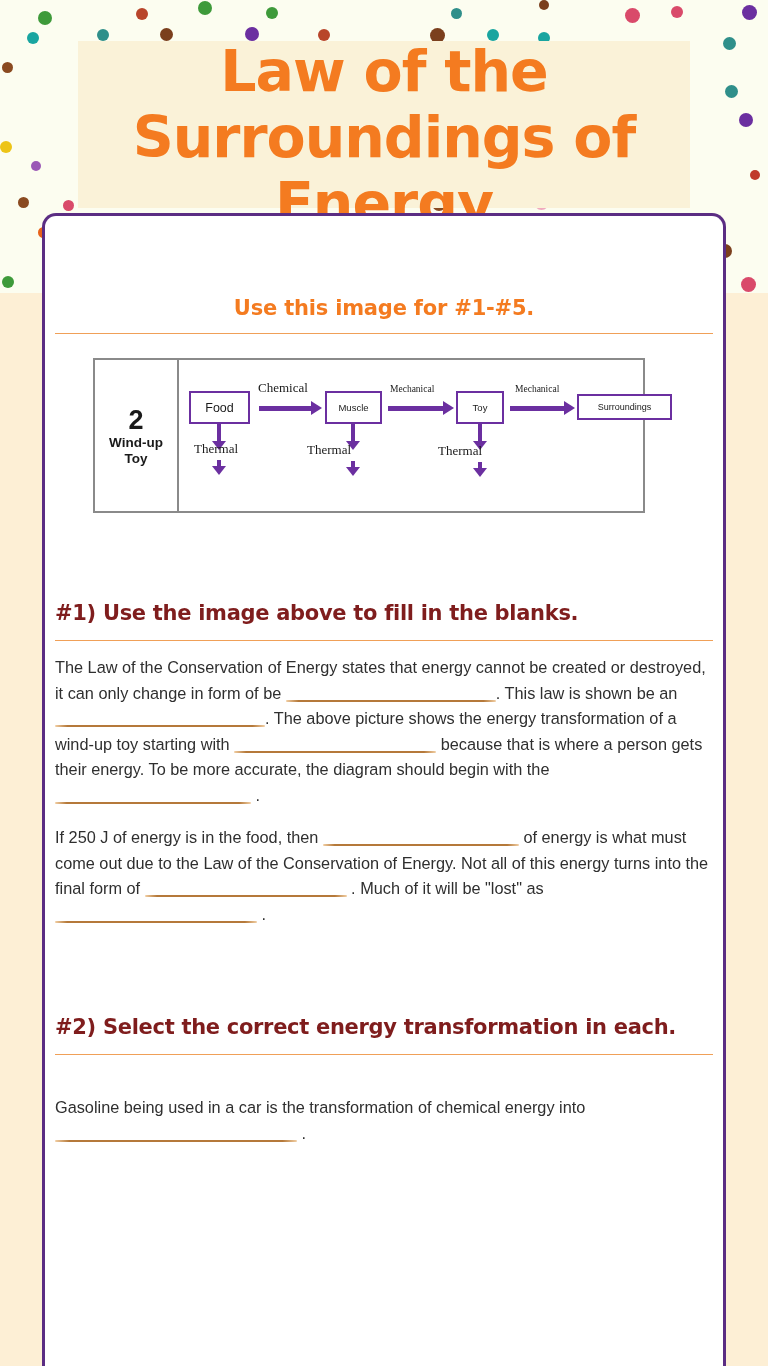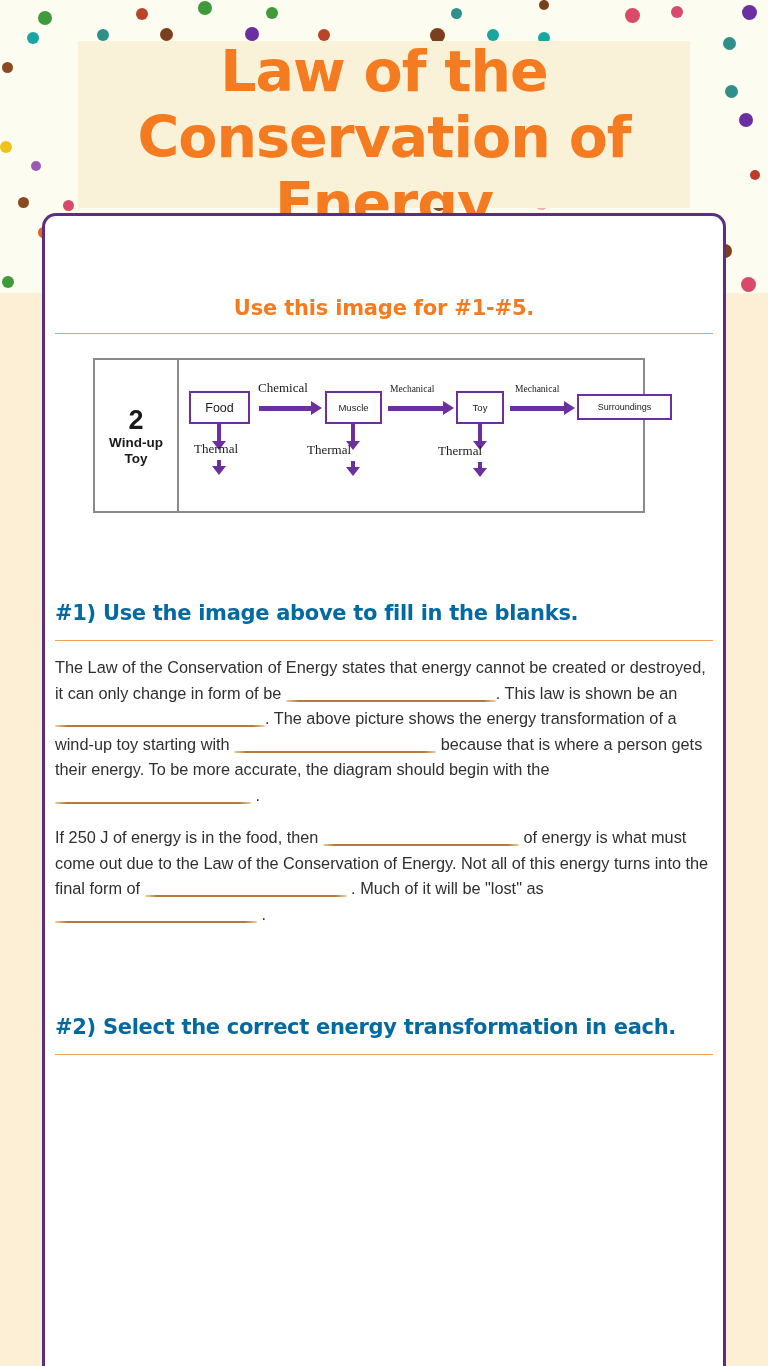--- a/index.html
+++ b/index.html
@@ -90,21 +90,21 @@
     margin-top: 13px;
     height: 1px;
     background: #f0a058;
     border: 0;
   }
 
   .q-heading {
     font-family: "DejaVu Sans", sans-serif;
     font-weight: 700;
     font-size: 21px;
-    color: #0369a1;
+    color: #7f1d1d;
     line-height: 28px;
     letter-spacing: -0.3px;
   }
 
   
   .diagram-wrap {
     margin-top: 24px;
     margin-left: 38px;
     width: 552px;
     height: 155px;
@@ -302,21 +302,21 @@
     <div class="confetti-dot" style="width: 11px; height: 11px; left: 150px; top: 273px; background: rgb(123, 63, 29);"></div>
     <div class="confetti-dot" style="width: 13px; height: 13px; left: 282px; top: 278px; background: rgb(217, 74, 106);"></div>
     <div class="confetti-dot" style="width: 12px; height: 12px; left: 310px; top: 270px; background: rgb(138, 74, 32);"></div>
     <div class="confetti-dot" style="width: 11px; height: 11px; left: 401px; top: 277px; background: rgb(47, 143, 138);"></div>
     <div class="confetti-dot" style="width: 10px; height: 10px; left: 479px; top: 273px; background: rgb(47, 143, 138);"></div>
     <div class="confetti-dot" style="width: 11px; height: 11px; left: 533px; top: 269px; background: rgb(217, 74, 106);"></div>
     <div class="confetti-dot" style="width: 15px; height: 15px; left: 741px; top: 277px; background: rgb(217, 74, 106);"></div>
   </div>
 
 <div class="title-banner"></div>
-<div class="title-text">Law of the Conservation of Energy</div>
+<div class="title-text">Law of the Surroundings of Energy</div>
 
 <div class="worksheet-card">
   <div class="card-inner">
 
     <div class="image-note">Use this image for #1-#5.</div>
     <div class="hr-orange"></div>
 
     <div class="diagram-wrap">
       <div class="diagram-left">
         <div class="diagram-num">2</div>
@@ -366,17 +366,18 @@
     <div style="height:14px"></div>
     <div class="para">The Law of the Conservation of Energy states that energy cannot be created or destroyed, it can only change in form of be <span class="blank" style="width: 210px;"></span>. This law is shown be an <span class="blank" style="width: 210px;"></span>. The above picture shows the energy transformation of a wind-up toy starting with <span class="blank" style="width: 202px;"></span> because that is where a person gets their energy. To be more accurate, the diagram should begin with the <span class="blank" style="width: 196px;"></span> .</div>
     <div class="para-gap"></div>
     <div class="para">If 250 J of energy is in the food, then <span class="blank" style="width: 196px;"></span> of energy is what must come out due to the Law of the Conservation of Energy. Not all of this energy turns into the final form of <span class="blank" style="width: 202px;"></span> . Much of it will be "lost" as <span class="blank" style="width: 202px;"></span> .</div>
 
     <div class="sec-gap-xl"></div>
 
     <div class="q-heading">#2) Select the correct energy transformation in each.</div>
     <div class="hr-orange"></div>
     <div style="height:40px"></div>
+    <div class="para">Gasoline being used in a car is the transformation of chemical energy into <span class="blank" style="width: 242px;"></span> .</div>
     <div style="height:48px"></div>
     <div style="height:48px"></div>
 
   </div>
 </div>
 
 </body></html>

